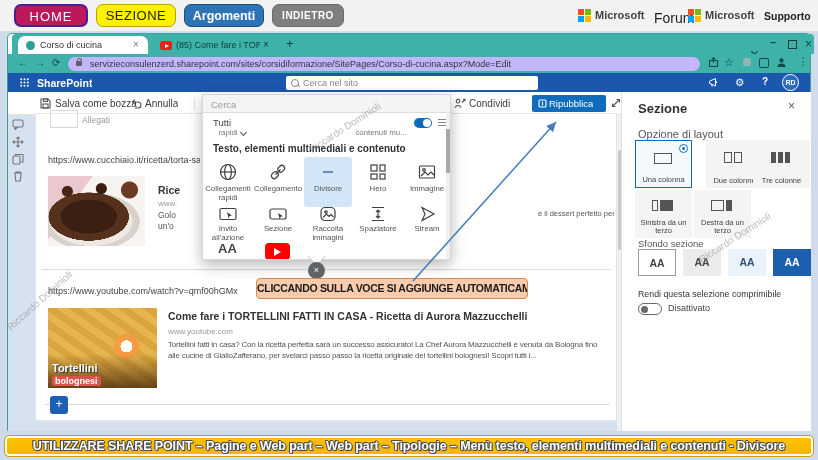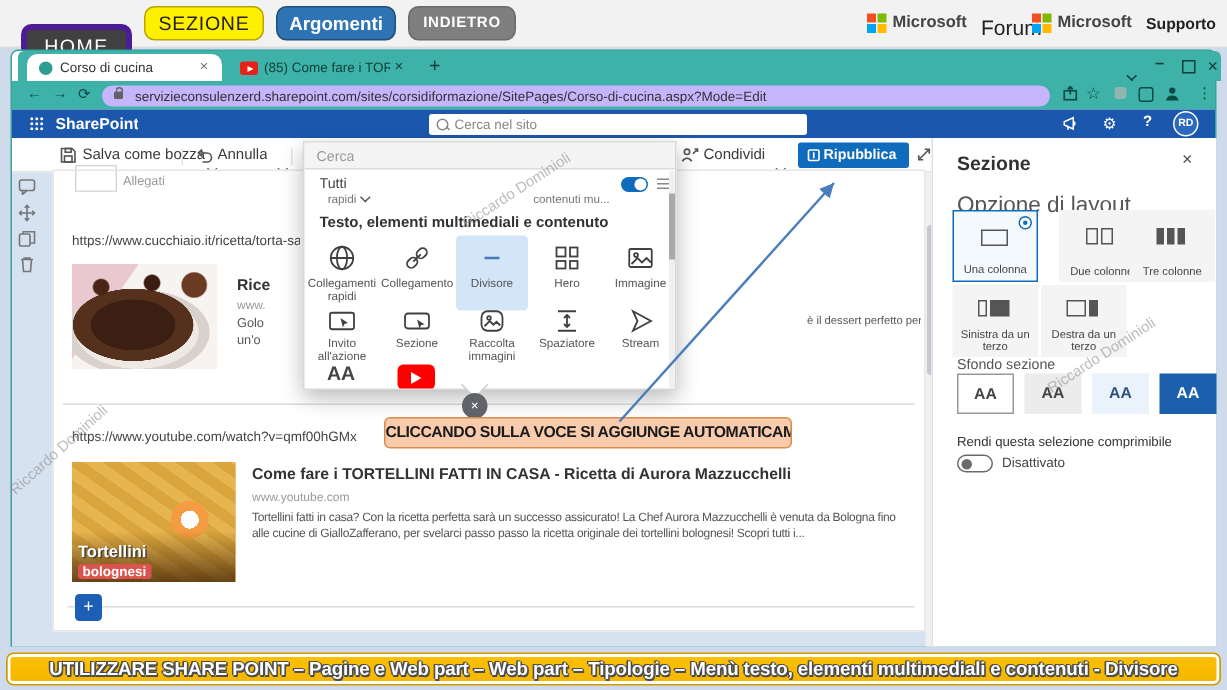--- a/index.html
+++ b/index.html
@@ -17,21 +17,21 @@
   .mini-fill{display:inline-block;height:11px;background:#555;vertical-align:top}
   .swatch{position:absolute;width:38px;height:27px;box-sizing:border-box;text-align:center;line-height:26px;font-size:10.5px;font-weight:bold}
   svg{display:block}
 </style>
 </head>
 <body>
 
 <div id="app">
 
   <div class="abs" style="left:0;top:0;width:818px;height:31px;background:#f2f2f2;border-bottom:1px solid #dcdcdc">
-    <div class="abs pill-btn" style="left:14px;top:16px;width:74px;height:23px;background:#404040;border:4px solid #4c1d95;color:#fff;font-size:13px;line-height:22px;letter-spacing:1px"><span>HOME</span></div>
+    <div class="abs pill-btn" style="left:14px;top:4px;width:74px;height:23px;background:#be185d;border:2px solid #4c1d95;color:#fff;font-size:13px;line-height:22px;letter-spacing:1px"><span>HOME</span></div>
     <div class="abs pill-btn" style="left:96px;top:4px;width:80px;height:23px;background:#fff000;border:1px solid #b8a500;color:#222;font-size:13px;line-height:22px;letter-spacing:.5px"><span>SEZIONE</span></div>
     <div class="abs pill-btn" style="left:184px;top:4px;width:80px;height:23px;background:#2e74b5;border:1px solid #1f4e79;color:#fff;font-size:12.5px;font-weight:bold;line-height:22px"><span>Argomenti</span></div>
     <div class="abs pill-btn" style="left:272px;top:4px;width:72px;height:23px;background:#7f7f7f;border:1px solid #6b6b6b;color:#fff;font-size:10px;font-weight:bold;line-height:22px;letter-spacing:.5px"><span>INDIETRO</span></div>
 
     <div class="abs" style="left:578px;top:8px;height:16px">
       <span class="abs" style="left:0;top:1px;width:13px;height:13px">
         <span class="abs" style="left:0;top:0;width:6px;height:6px;background:#f25022"></span>
           <span class="abs" style="left:7px;top:0;width:6px;height:6px;background:#7fba00"></span>
           <span class="abs" style="left:0;top:7px;width:6px;height:6px;background:#00a4ef"></span>
           <span class="abs" style="left:7px;top:7px;width:6px;height:6px;background:#ffb900"></span>
@@ -174,21 +174,21 @@
       <span class="abs nowrap" style="left:15px;top:2px;font-size:10px;color:#3b3b3b">Condividi</span>
       <span class="abs" style="left:64px;top:6px"><span class="chev"></span></span>
     </div>
     <div class="abs" style="left:524px;top:3px;width:74px;height:17px;background:#0f6cbd;border-radius:2px">
       <span class="abs" style="left:6px;top:4px">
           <svg width="9" height="9" viewBox="0 0 9 9" fill="none" stroke="#fff" stroke-width="1.1">
             <rect x="1" y="1" width="7" height="7" rx="1"></rect>
             <path d="M4.5 2.5 L4.5 6.5"></path>
           </svg>
         </span>
-      <span class="abs nowrap" style="left:17px;top:3px;font-size:9.5px;font-weight:bold;color:#fff">Ripubblica</span>
+      <span class="abs nowrap" style="left:17px;top:3px;font-size:9.5px;font-weight:normal;color:#fff">Ripubblica</span>
     </div>
     <span class="abs" style="left:603px;top:6px">
         <svg width="10" height="10" viewBox="0 0 10 10" fill="none" stroke="#555" stroke-width="1.1">
           <path d="M1.5 8.5 L8.5 1.5 M5.5 1.5 H8.5 V4.5 M4.5 8.5 H1.5 V5.5"></path>
         </svg>
       </span>
   </div>
 
   <div class="abs" style="left:8px;top:115px;width:613px;height:316px;background:#d7e2f0"></div>
   <div class="abs" style="left:35px;top:113px;width:582px;height:308px;background:#fff;border:1px solid #e6e6e6;box-sizing:border-box;z-index:1"></div>
@@ -368,21 +368,21 @@
       </span>
 
     <div class="abs" style="left:243px;top:19px;width:5px;height:146px;background:#f0f0f0">
       <div class="abs" style="left:0;top:15px;width:5px;height:44px;background:#a9a9a9"></div>
     </div>
   </div>
 
   <div class="abs" style="left:621px;top:92px;width:190px;height:339px;background:#fff;border-left:1px solid #e0e0e0;box-sizing:border-box;z-index:8">
     <span class="abs nowrap" style="left:16px;top:9px;font-size:13px;font-weight:bold;color:#323130">Sezione</span>
     <span class="abs" style="left:166px;top:7px;font-size:12px;color:#555">×</span>
-    <span class="abs nowrap" style="left:16px;top:36px;font-size:15px;color:#555">Opzione di layout</span>
+    <span class="abs nowrap" style="left:16px;top:36px;font-size:11px;color:#555">Opzione di layout</span>
 
     <div class="cell" style="left:13px;top:48px;width:57px;height:48px;background:#f3f9fd;border:1.5px solid #0f6cbd">
       <span class="abs" style="right:3px;top:3px;width:9px;height:9px;border:1.5px solid #0f6cbd;border-radius:50%;background:#fff;box-sizing:border-box">
           <span class="abs" style="left:1.5px;top:1.5px;width:3px;height:3px;background:#0f6cbd;border-radius:50%"></span>
         </span>
       <span class="abs" style="left:18px;top:12px"><span class="mini-rect" style="width:18px"></span></span>
       <span class="cell-label">Una colonna</span>
     </div>
     <div class="cell" style="left:84px;top:48px;width:57px;height:48px">
       <span class="abs" style="left:18px;top:12px"><span class="mini-rect" style="width:8px"></span><span class="mini-rect" style="width:8px;margin-left:2px"></span></span>

